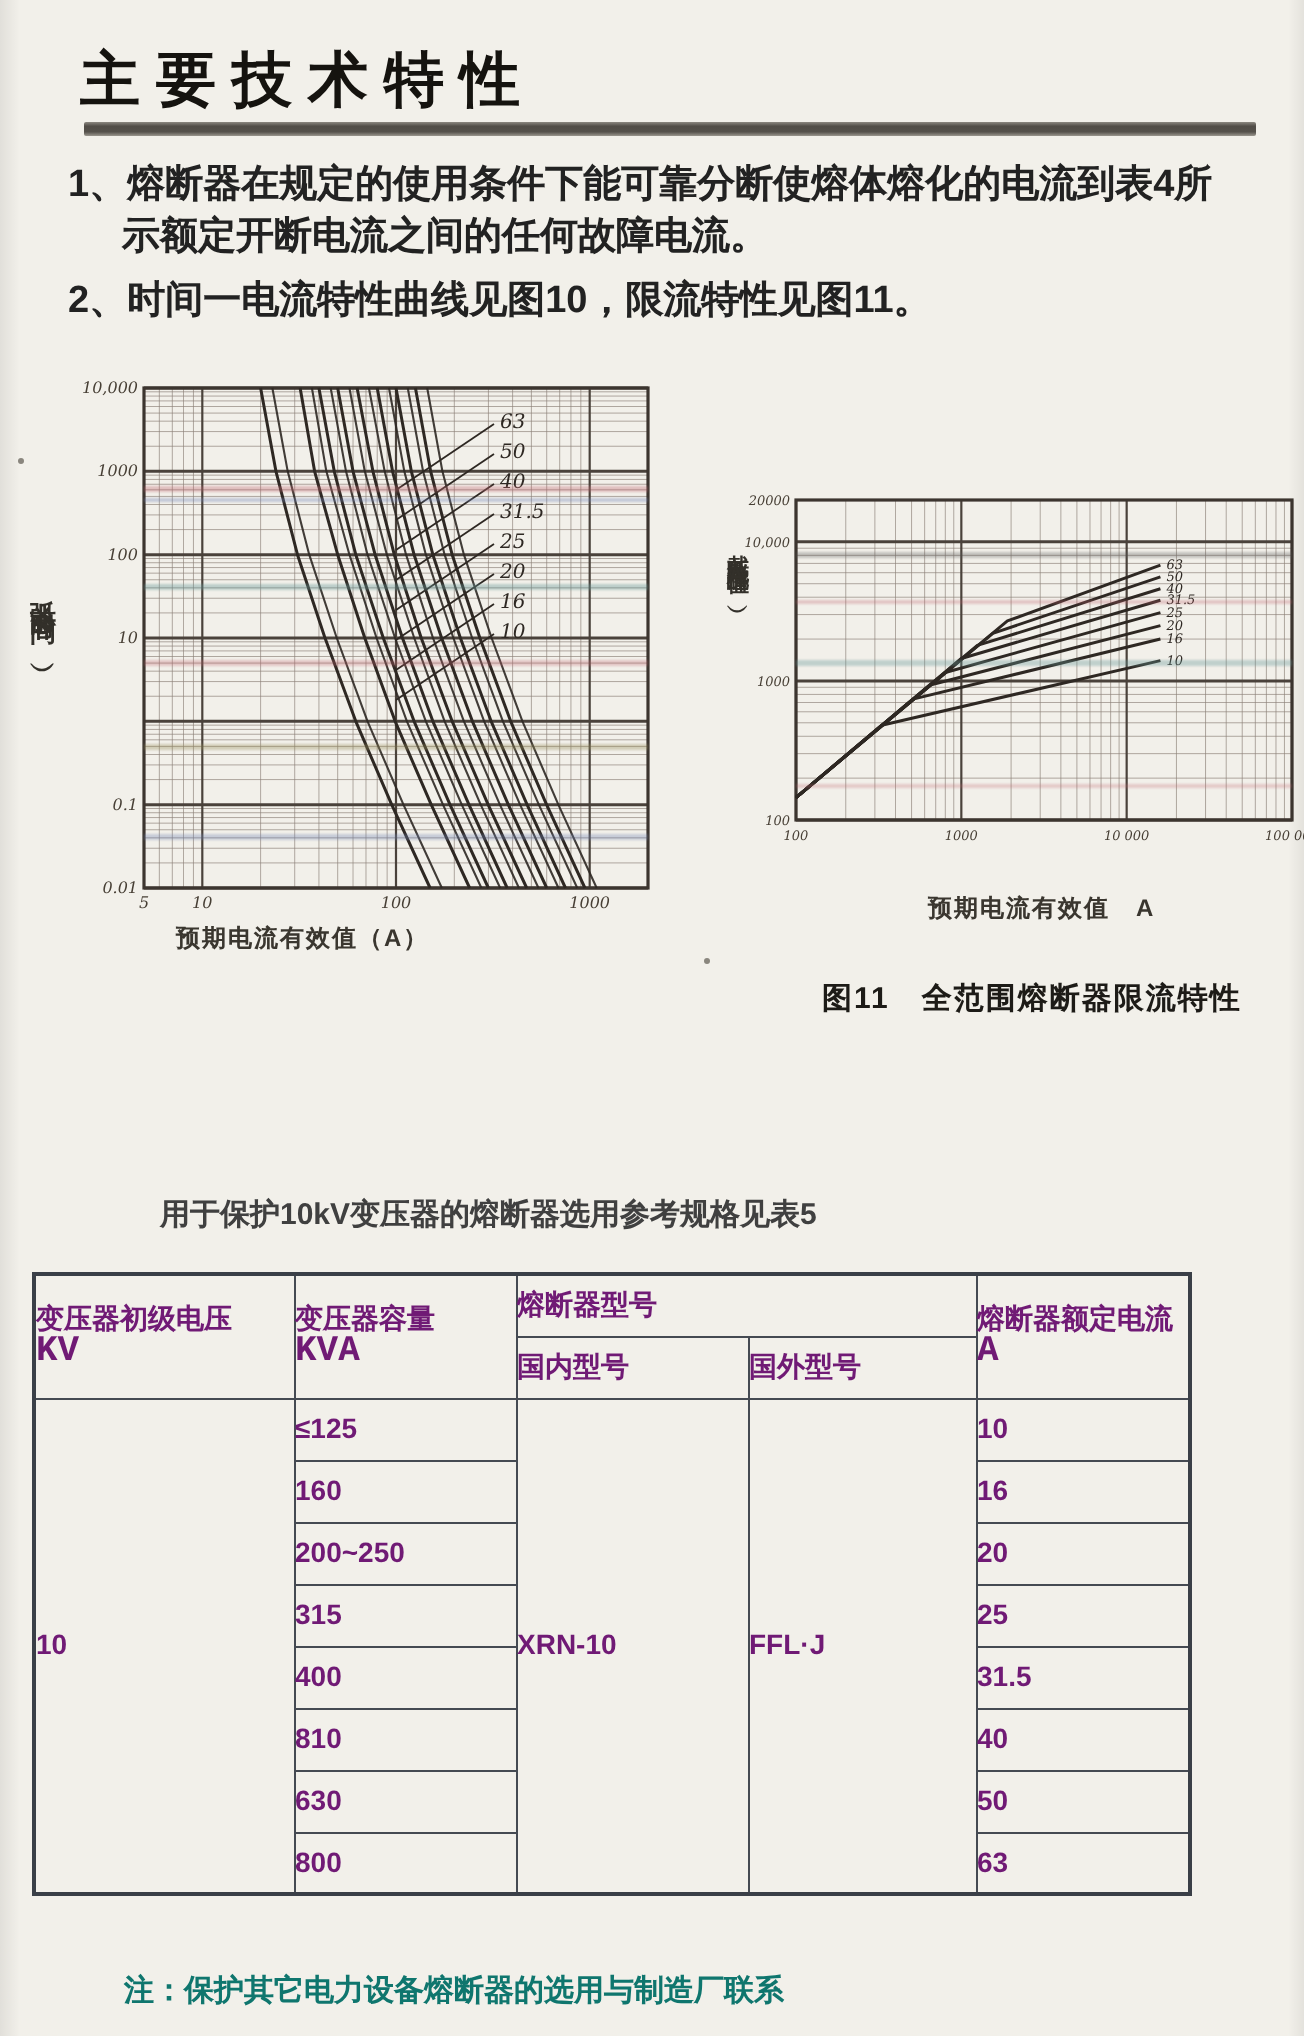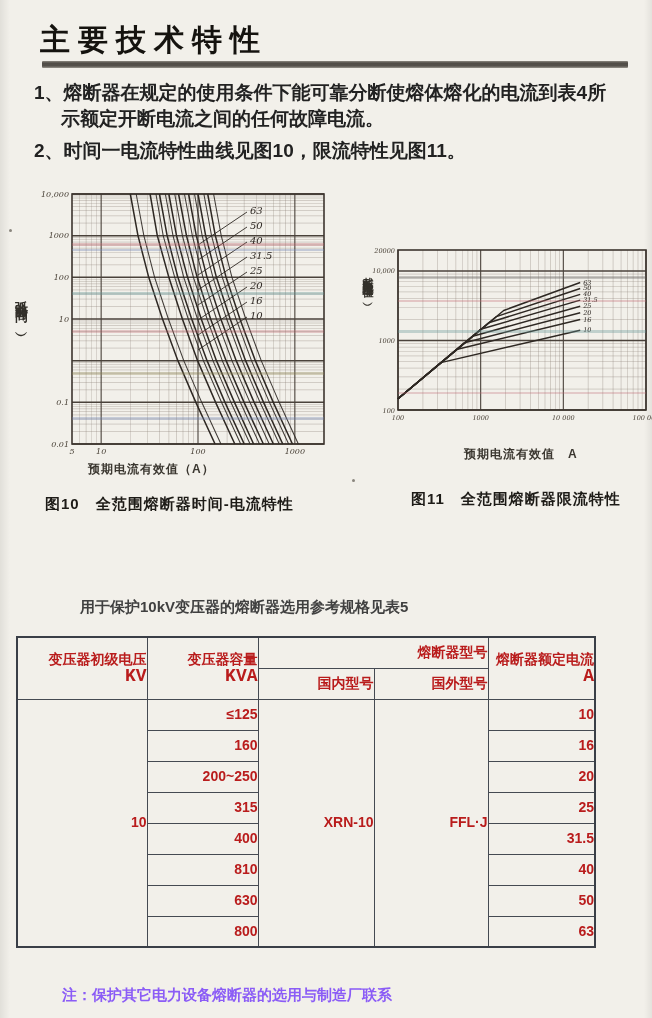--- a/index.html
+++ b/index.html
@@ -43,28 +43,28 @@
   .clabel-sm{font:italic 6.5px "DejaVu Serif",serif;fill:#2e2823;}
 
   .streak{position:absolute;pointer-events:none;filter:blur(.4px);}
 
   .sel-title{position:absolute;left:36px;top:544px;font-size:24px;font-weight:bold;
     letter-spacing:7px;color:#15130f;}
   .sel-intro{position:absolute;left:80px;top:598px;font-size:15px;font-weight:bold;color:#404040;}
 
   table.spec{position:absolute;left:16px;top:636px;width:578px;height:312px;
     border-collapse:collapse;table-layout:fixed;border:2.5px solid #3a3f47;}
-  table.spec th,table.spec td{border:1.6px solid #454a52;text-align:right;
-    vertical-align:middle;padding:0;font-size:14px;font-weight:bold;color:#b91c1c;
+  table.spec th,table.spec td{border:1.6px solid #454a52;text-align:left;
+    vertical-align:middle;padding:0;font-size:14px;font-weight:bold;color:#701a75;
     line-height:17px;}
   table.spec thead tr{height:31px;}
   table.spec tbody tr{height:31px;}
   .unit{display:block;font-size:18px;font-family:Liberation Mono, monospace;}
 
-  .note{position:absolute;left:62px;top:986px;font-size:15px;font-weight:bold;color:#8b5cf6;}
+  .note{position:absolute;left:62px;top:986px;font-size:15px;font-weight:bold;color:#0f766e;}
   .speck{position:absolute;width:3px;height:3px;border-radius:50%;background:#8a867e;}
 </style>
 </head>
 <body>
 
 <div class="page">
 
   <div class="doc-title">主要技术特性</div>
   <div class="title-rule"></div>
 
@@ -199,21 +199,20 @@
         <text x="214" y="133" class="clabel">10</text>
       </svg>
     <div class="streak" style="left:36px;top:57px;width:252px;height:3px;background:rgba(192,100,110,.35);"></div>
     <div class="streak" style="left:36px;top:63px;width:252px;height:2px;background:rgba(110,130,180,.35);"></div>
     <div class="streak" style="left:36px;top:106px;width:252px;height:3px;background:rgba(100,150,150,.38);"></div>
     <div class="streak" style="left:36px;top:144px;width:252px;height:2.5px;background:rgba(192,100,110,.3);"></div>
     <div class="streak" style="left:36px;top:186px;width:252px;height:3px;background:rgba(150,140,90,.35);"></div>
     <div class="streak" style="left:36px;top:231px;width:252px;height:3px;background:rgba(110,130,180,.33);"></div>
   </div>
   <div class="xlabel" id="xlabel10">预期电流有效值（A）</div>
-  <div class="fig-caption" id="cap10">图10　全范围熔断器时间-电流特性</div>
 
   <div class="figure" id="fig11">
     <span class="ylabel">截断电流峰值（A）</span>
     <svg id="svg11" width="286" height="198">
         <line x1="54.88514630822245" y1="8" x2="54.88514630822245" y2="168" stroke="#8c8178" stroke-width="0.45" opacity="0.75"></line>
         <line x1="69.44202372349211" y1="8" x2="69.44202372349211" y2="168" stroke="#8c8178" stroke-width="0.45" opacity="0.75"></line>
         <line x1="79.7702926164449" y1="8" x2="79.7702926164449" y2="168" stroke="#8c8178" stroke-width="0.45" opacity="0.75"></line>
         <line x1="87.78152035844421" y1="8" x2="87.78152035844421" y2="168" stroke="#8c8178" stroke-width="0.45" opacity="0.75"></line>
         <line x1="94.32717003171452" y1="8" x2="94.32717003171452" y2="168" stroke="#8c8178" stroke-width="0.45" opacity="0.75"></line>
         <line x1="99.86143797451192" y1="8" x2="99.86143797451192" y2="168" stroke="#8c8178" stroke-width="0.45" opacity="0.75"></line>

